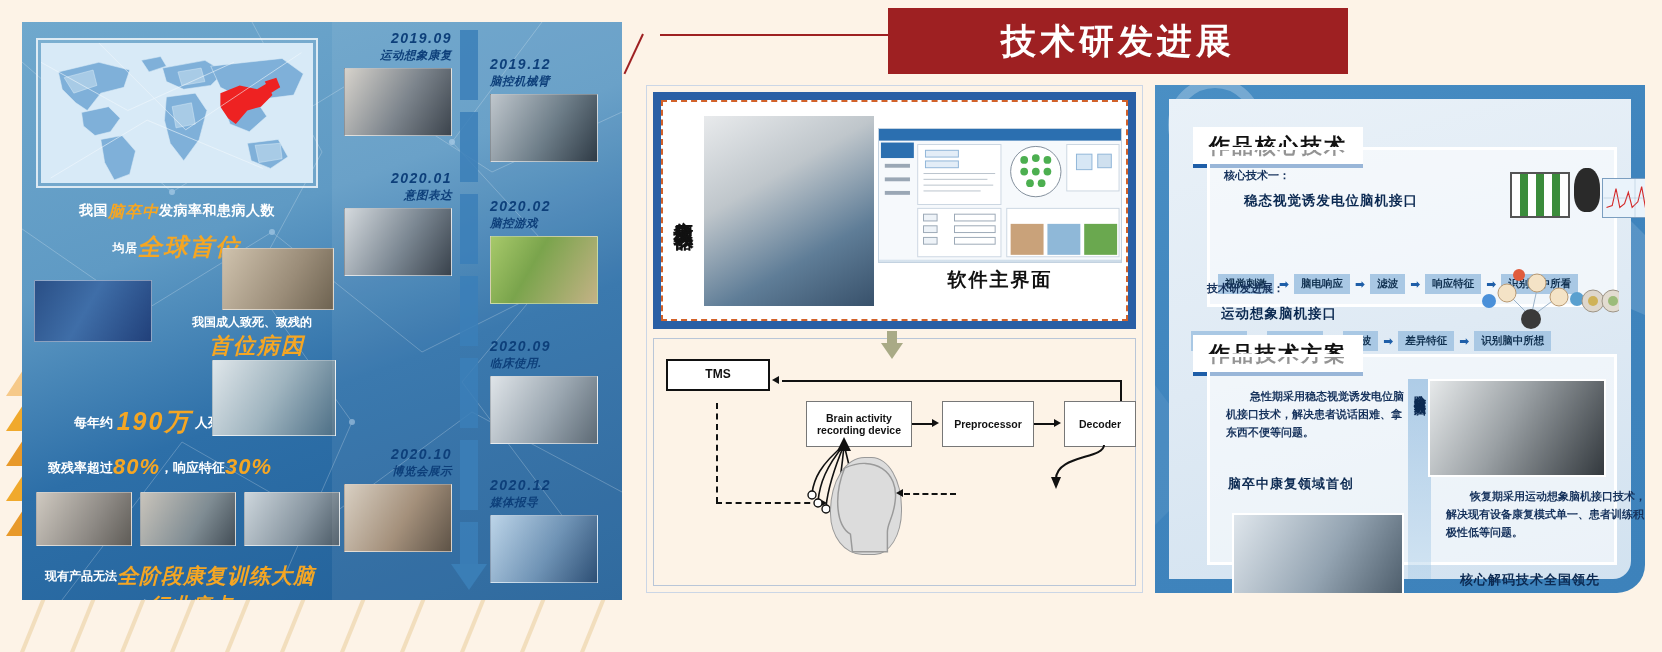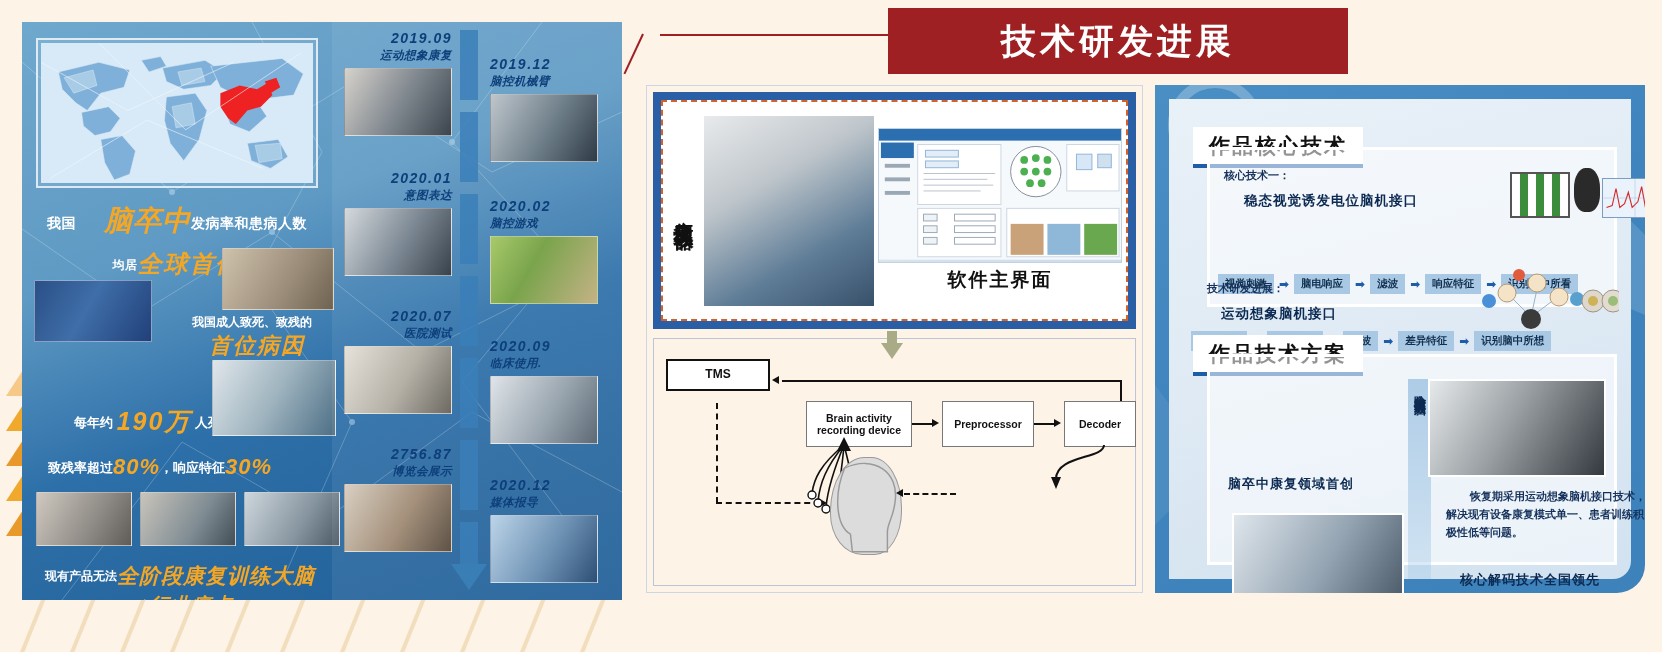--- a/index.html
+++ b/index.html
@@ -32,21 +32,21 @@
   
   .map-frame{
     margin:4px auto 0 auto;width:282px;height:150px;
     border:2px solid rgba(255,255,255,.75);padding:3px;background:rgba(255,255,255,.10);
   }
   .map-inner{width:100%;height:100%;background:#d5e7f5;position:relative;overflow:hidden;}
 
   
   .hl{color:#fff;text-align:center;font-weight:bold;letter-spacing:.5px;}
   .hl1{margin-top:14px;font-size:14px;}
-  .hl1 .big{color:#f5a623;font-size:28px;font-style:italic;font-weight:900;letter-spacing:1px;vertical-align:-2px;padding-left:28px;}
+  .hl1 .big{color:#f5a623;font-size:16px;font-style:italic;font-weight:900;letter-spacing:1px;vertical-align:-2px;}
   .hl2{margin-top:8px;font-size:12px;}
   .hl2 .big{color:#f5a623;font-size:24px;font-style:italic;font-weight:900;letter-spacing:2px;vertical-align:-3px;}
 
   .photo{background:#9fb6c6;border:1px solid rgba(255,255,255,.45);background-size:cover;display:block;}
 
   .ph-anchor{position:absolute;left:12px;top:258px;width:118px;height:62px;
     background:linear-gradient(120deg,#2a4f86 0%,#3f6ea8 45%,#21407a 100%);}
   .ph-clinic{position:absolute;left:200px;top:226px;width:112px;height:62px;
     background:linear-gradient(120deg,#cfc2ad 0%,#9a8c78 60%,#6e6351 100%);}
   .cap-a{position:absolute;left:150px;top:292px;width:160px;color:#fff;font-size:12px;font-weight:bold;text-align:center;}
@@ -304,33 +304,28 @@
         <div class="tl-date">2020.01</div>
         <div class="tl-label">意图表达</div>
         <div class="tl-photo p20a"></div>
       </div>
       <div class="tl-item tl-col-r" style="left:158px;top:176px;">
         <div class="tl-date">2020.02</div>
         <div class="tl-label">脑控游戏</div>
         <div class="tl-photo p20b"></div>
       </div>
 
-      <div class="tl-item tl-col-l" style="left:2px;top:286px;">
-        <div class="tl-date">2020.07</div>
-        <div class="tl-label">医院测试</div>
-        <div class="tl-photo p20c"></div>
-      </div>
       <div class="tl-item tl-col-r" style="left:158px;top:316px;">
         <div class="tl-date">2020.09</div>
         <div class="tl-label">临床使用.</div>
         <div class="tl-photo p20d"></div>
       </div>
 
       <div class="tl-item tl-col-l" style="left:2px;top:424px;">
-        <div class="tl-date">2756.87</div>
+        <div class="tl-date">2020.10</div>
         <div class="tl-label">博览会展示</div>
         <div class="tl-photo p20e"></div>
       </div>
       <div class="tl-item tl-col-r" style="left:158px;top:455px;">
         <div class="tl-date">2020.12</div>
         <div class="tl-label">媒体报导</div>
         <div class="tl-photo p20f"></div>
       </div>
     </div>
   </div>
@@ -535,20 +530,21 @@
       <span class="ar">➡</span>
       <span class="st">滤波</span>
       <span class="ar">➡</span>
       <span class="st">差异特征</span>
       <span class="ar">➡</span>
       <span class="st">识别脑中所想</span>
     </div>
 
     <div class="r-tab t2">作品技术方案</div>
     <div class="r-card c2">
+      <div class="r-txt" style="left:16px;top:30px;width:180px;text-indent:24px;">急性期采用稳态视觉诱发电位脑机接口技术，解决患者说话困难、拿东西不便等问题。</div>
       <div class="r-hi" style="position:absolute;left:18px;top:118px;">脑卒中康复领域首创</div>
       <div class="r-ph rp1"></div>
       <div class="r-vert" style="left:198px;top:22px;height:200px;">全阶段康复训练大脑</div>
       <div class="r-ph rp2"></div>
       <div class="r-txt" style="left:236px;top:130px;width:206px;text-indent:24px;">恢复期采用运动想象脑机接口技术，解决现有设备康复模式单一、患者训练积极性低等问题。</div>
       <div class="r-hi" style="position:absolute;left:250px;top:214px;">核心解码技术全国领先</div>
     </div>
   </div>
 </div>
 

